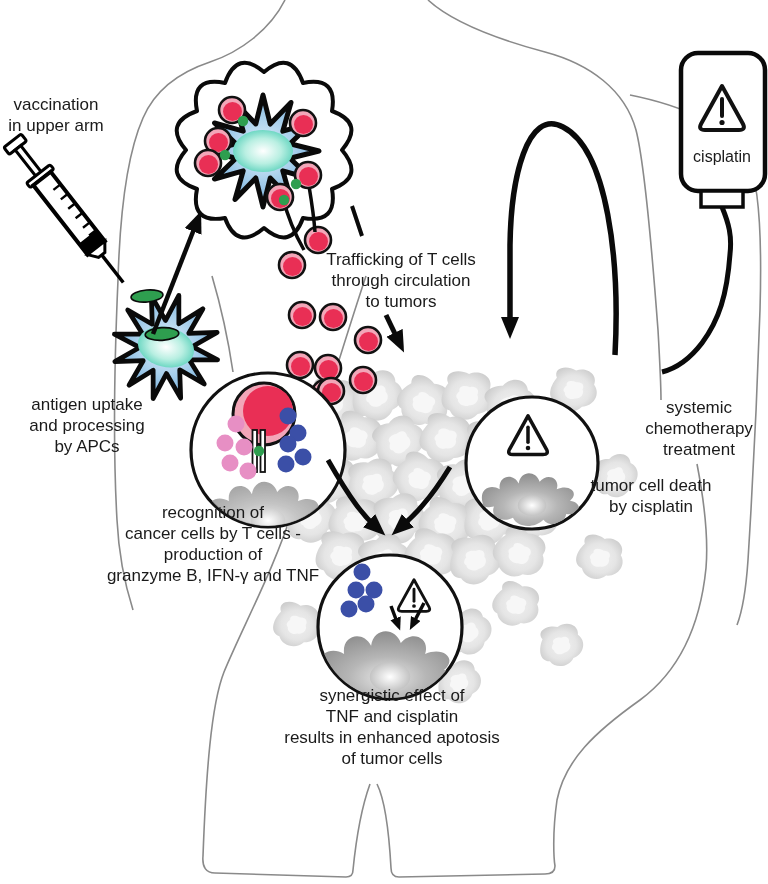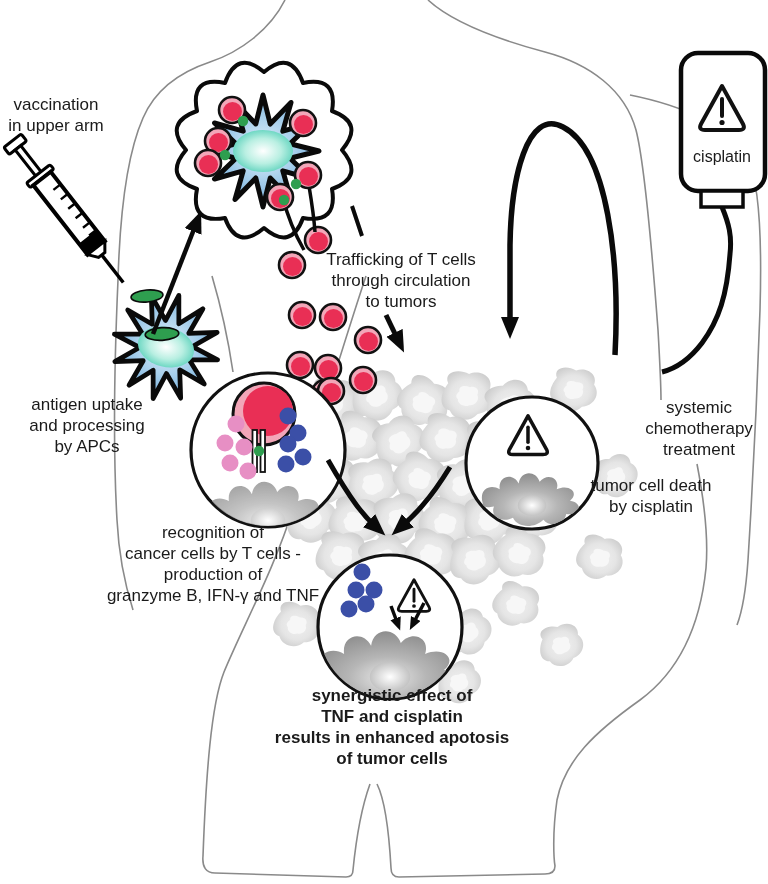--- a/index.html
+++ b/index.html
@@ -256,26 +256,26 @@
 
 <div class="lbl" style="left:0px;top:94px;width:112px;">vaccination
 in upper arm</div>
 <div class="lbl" style="left:306px;top:249px;width:190px;">Trafficking of T cells
 through circulation
 to tumors</div>
 <div class="lbl small" style="left:672px;top:146px;width:100px;">cisplatin</div>
 <div class="lbl" style="left:0px;top:394px;width:118px;margin-left:28px;">antigen uptake
 and processing
 by APCs</div>
-<div class="lbl" style="left:83px;top:502px;width:260px;margin-top:20px;">recognition of
+<div class="lbl" style="left:83px;top:502px;width:260px;">recognition of
 cancer cells by T cells -
 production of
 granzyme B, IFN-γ and TNF</div>
 <div class="lbl" style="left:576px;top:475px;width:150px;">tumor cell death
 by cisplatin</div>
 <div class="lbl" style="left:633px;top:397px;width:132px;text-align:center;">systemic
 chemotherapy
 treatment</div>
-<div class="lbl" style="left:240px;top:685px;width:304px;font-weight:bold;">synergistic effect of
+<div class="lbl" style="left:240px;top:685px;width:304px;">synergistic effect of
 TNF and cisplatin
 results in enhanced apotosis
 of tumor cells</div>
 </div>
 
 </body></html>

